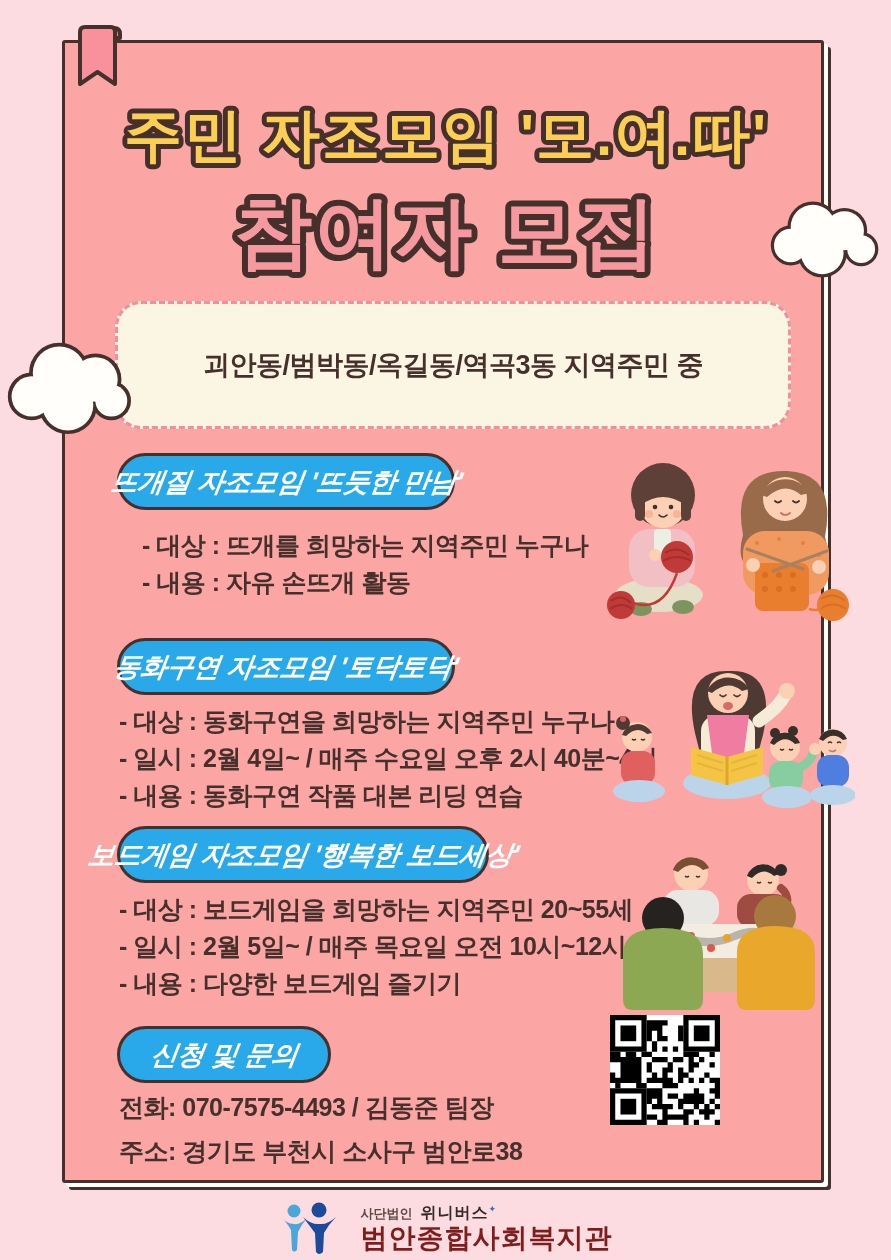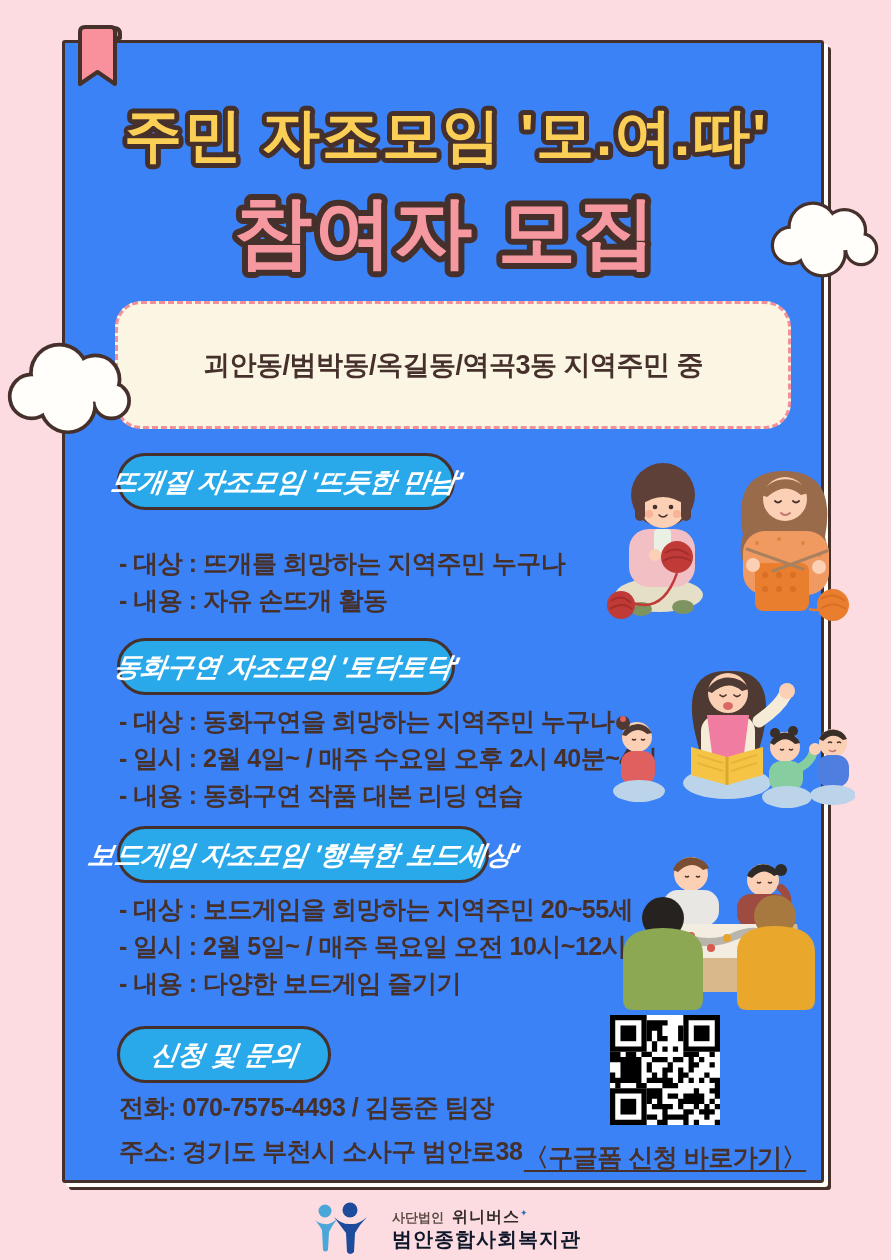--- a/index.html
+++ b/index.html
@@ -3,21 +3,21 @@
 <meta charset="utf-8">
 <style>
   * { margin:0; padding:0; box-sizing:border-box; }
   html,body { width:891px; }
   body { font-family:"Liberation Sans","DejaVu Sans",sans-serif; }
   .poster { position:relative; width:891px; height:1260px; background:#FCDCE0; overflow:hidden; }
 
   
   .card {
     position:absolute; left:62px; top:40px; width:762px; height:1143px;
-    background:#3b82f6; border:3px solid #46302C; border-radius:3px;
+    background:#fca5a5; border:3px solid #46302C; border-radius:3px;
     box-shadow:4px 4px 0 0 #FFFEFB, 7px 7px 0 0 #46302C;
     z-index:1;
   }
   .deco { position:absolute; z-index:6; }
   .bookmark { left:76px; top:24px; width:50px; height:66px; }
   .cloud-left { left:2px; top:330px; width:138px; height:118px; }
   .cloud-right { left:762px; top:188px; width:126px; height:102px; }
 
   
   .title-svg { position:absolute; left:0; width:762px; display:block; }
@@ -43,21 +43,21 @@
     color:#FFFFFF; font-weight:bold; font-style:italic; font-size:27px;
     transform:skewX(-8deg); letter-spacing:-0.5px; white-space:nowrap;
   }
   #badge1 { top:410px; width:338px; }
   #badge2 { top:595px; width:338px; }
   #badge3 { top:783px; width:372px; }
   #badge4 { top:983px; width:214px; }
 
   .lines { position:absolute; left:54px; }
   .lines div { color:#46302C; font-weight:bold; font-size:25px; line-height:37px; letter-spacing:-0.5px; white-space:nowrap; }
-  #lines1 { top:502px; }
+  #lines1 { top:484px;margin-left:23px; }
   #lines2 { top:660px; }
   #lines3 { top:848px; }
 
   .illus { position:absolute; }
   #illus1 { left:532px; top:400px; width:256px; height:188px; }
   #illus2 { left:534px; top:608px; width:256px; height:178px; }
   #illus3 { left:534px; top:793px; width:246px; height:182px; }
 
   .contact-line { position:absolute; color:#46302C; font-weight:bold; font-size:25px; white-space:nowrap; letter-spacing:-0.5px; }
   #phone-line { left:54px; top:1048px; }
@@ -71,21 +71,21 @@
     text-decoration:underline; text-decoration-thickness:2px; text-underline-offset:4px;
     letter-spacing:-0.5px; cursor:pointer;
   }
 
   
   .footer { position:absolute; left:0; bottom:6px; width:100%; display:flex; justify-content:center; align-items:center; gap:20px; }
   .footer-text .small-row { display:flex; align-items:baseline; gap:8px; }
   .org-small { font-size:13px; font-weight:bold; color:#5A4A42; }
   .org-brand { font-size:16px; font-weight:900; color:#332B28; letter-spacing:1px; }
   .org-star { font-size:9px; color:#2E6FB7; vertical-align:super; }
-  .org-name { font-size:20px; font-weight:900; color:#0f172a; letter-spacing:1px; line-height:1.1; }
+  .org-name { font-size:27px; font-weight:900; color:#7f1d1d; letter-spacing:1px; line-height:1.1; }
 </style>
 </head>
 <body>
 
 <div class="poster">
 
   <svg class="deco cloud-left" viewBox="0 0 130 110">
     <g stroke="#46302C" stroke-width="7" fill="#FFFEFB">
       <circle cx="28" cy="62" r="19"></circle>
         <circle cx="54" cy="40" r="25"></circle>
@@ -300,21 +300,20 @@
         <g fill="#000000">
           <path d="M0,0h35v35h-35z M5,5v25h25v-25z" fill-rule="evenodd"></path>
           <rect x="10" y="10" width="15" height="15"></rect>
           <path d="M70,0h35v35h-35z M75,5v25h25v-25z" fill-rule="evenodd"></path>
           <rect x="80" y="10" width="15" height="15"></rect>
           <path d="M0,70h35v35h-35z M5,75v25h25v-25z" fill-rule="evenodd"></path>
           <rect x="10" y="80" width="15" height="15"></rect>
           <path id="qr-modules" d="M35,5h5v5h-5zM40,5h5v5h-5zM45,5h5v5h-5zM50,5h5v5h-5zM35,10h5v5h-5zM40,10h5v5h-5zM45,10h5v5h-5zM65,10h5v5h-5zM35,15h5v5h-5zM45,15h5v5h-5zM65,15h5v5h-5zM35,20h5v5h-5zM45,20h5v5h-5zM50,20h5v5h-5zM65,20h5v5h-5zM40,25h5v5h-5zM40,30h5v5h-5zM50,30h5v5h-5zM60,30h5v5h-5zM0,35h5v5h-5zM5,35h5v5h-5zM15,35h5v5h-5zM20,35h5v5h-5zM30,35h5v5h-5zM35,35h5v5h-5zM70,35h5v5h-5zM75,35h5v5h-5zM80,35h5v5h-5zM95,35h5v5h-5zM0,40h5v5h-5zM5,40h5v5h-5zM10,40h5v5h-5zM15,40h5v5h-5zM20,40h5v5h-5zM25,40h5v5h-5zM40,40h5v5h-5zM45,40h5v5h-5zM50,40h5v5h-5zM60,40h5v5h-5zM65,40h5v5h-5zM75,40h5v5h-5zM85,40h5v5h-5zM10,45h5v5h-5zM15,45h5v5h-5zM20,45h5v5h-5zM25,45h5v5h-5zM35,45h5v5h-5zM55,45h5v5h-5zM75,45h5v5h-5zM80,45h5v5h-5zM95,45h5v5h-5zM10,50h5v5h-5zM15,50h5v5h-5zM20,50h5v5h-5zM25,50h5v5h-5zM35,50h5v5h-5zM50,50h5v5h-5zM55,50h5v5h-5zM65,50h5v5h-5zM75,50h5v5h-5zM0,55h5v5h-5zM10,55h5v5h-5zM15,55h5v5h-5zM20,55h5v5h-5zM25,55h5v5h-5zM40,55h5v5h-5zM50,55h5v5h-5zM65,55h5v5h-5zM70,55h5v5h-5zM90,55h5v5h-5zM0,60h5v5h-5zM5,60h5v5h-5zM10,60h5v5h-5zM15,60h5v5h-5zM20,60h5v5h-5zM25,60h5v5h-5zM35,60h5v5h-5zM40,60h5v5h-5zM45,60h5v5h-5zM50,60h5v5h-5zM55,60h5v5h-5zM65,60h5v5h-5zM75,60h5v5h-5zM85,60h5v5h-5zM95,60h5v5h-5zM100,60h5v5h-5zM5,65h5v5h-5zM25,65h5v5h-5zM30,65h5v5h-5zM50,65h5v5h-5zM55,65h5v5h-5zM60,65h5v5h-5zM100,65h5v5h-5zM35,70h5v5h-5zM40,70h5v5h-5zM45,70h5v5h-5zM80,70h5v5h-5zM95,70h5v5h-5zM100,70h5v5h-5zM35,75h5v5h-5zM40,75h5v5h-5zM45,75h5v5h-5zM55,75h5v5h-5zM60,75h5v5h-5zM70,75h5v5h-5zM75,75h5v5h-5zM80,75h5v5h-5zM85,75h5v5h-5zM100,75h5v5h-5zM35,80h5v5h-5zM45,80h5v5h-5zM65,80h5v5h-5zM70,80h5v5h-5zM75,80h5v5h-5zM80,80h5v5h-5zM85,80h5v5h-5zM95,80h5v5h-5zM40,85h5v5h-5zM45,85h5v5h-5zM50,85h5v5h-5zM55,85h5v5h-5zM65,85h5v5h-5zM80,85h5v5h-5zM90,85h5v5h-5zM100,85h5v5h-5zM50,90h5v5h-5zM70,90h5v5h-5zM75,90h5v5h-5zM85,90h5v5h-5zM90,90h5v5h-5zM95,90h5v5h-5zM35,95h5v5h-5zM40,95h5v5h-5zM50,95h5v5h-5zM55,95h5v5h-5zM60,95h5v5h-5zM65,95h5v5h-5zM70,95h5v5h-5zM90,95h5v5h-5zM45,100h5v5h-5zM50,100h5v5h-5zM70,100h5v5h-5zM80,100h5v5h-5zM100,100h5v5h-5z"></path>
         </g>
       </svg>
-      <div class="qr-caption">〈구글폼 신청 바로가기〉</div>
     </div>
   </div>
 
   <div class="footer">
     <svg width="62" height="52" viewBox="0 0 62 52">
       <circle cx="15" cy="9" r="6.5" fill="#4BA6D9"></circle>
       <path d="M2,14 q8,10 10,14 l1,20 q2,3 5,0 l1,-18 q4,-8 9,-14 q-7,7 -13,6 q-8,0 -13,-8 z" fill="#4BA6D9"></path>
       <circle cx="40" cy="8" r="7.5" fill="#1D4A9A"></circle>
       <path d="M24,15 q9,12 12,16 l1,19 q3,4 7,0 l1,-19 q5,-9 12,-16 q-9,8 -16,7 q-9,1 -17,-7 z" fill="#1D4A9A"></path>
     </svg>

